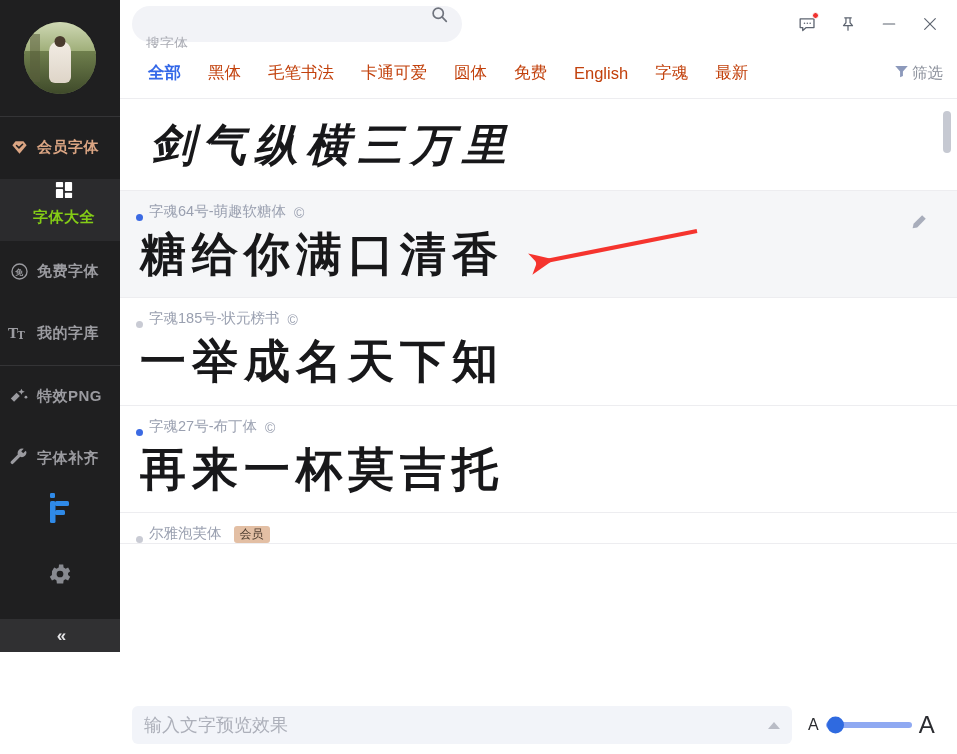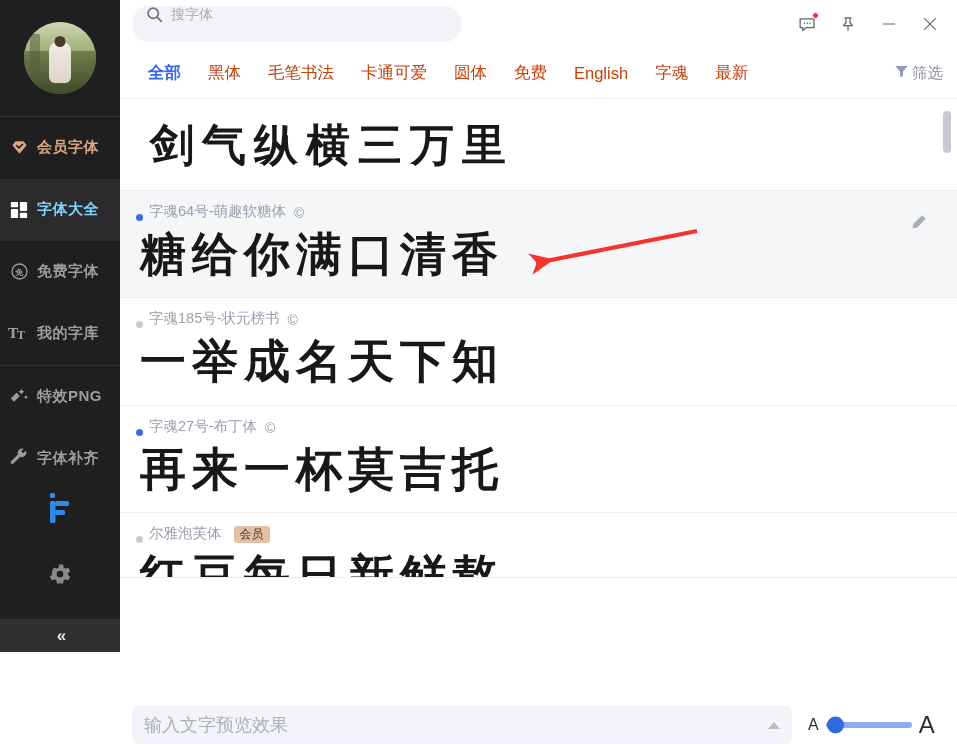--- a/index.html
+++ b/index.html
@@ -88,21 +88,22 @@
   }
   .nav-item .nlabel { white-space: nowrap; }
   .nav-item .nicon {
     width: 22px; height: 22px;
     display: flex; align-items: center; justify-content: center;
     flex: 0 0 22px;
   }
   .nav-item.vip { color: #dba583; }
   .nav-item.active {
     background: #2b2b2d;
-    color: #7dd3fc;
+    color: #84cc16;
+    flex-direction: column;
   }
 
   .spacer { flex: 1 1 auto; }
 
   .logo-f {
     margin-bottom: 34px;
     width: 38px; height: 40px;
     display:flex; align-items:center; justify-content:center;
   }
   .gear {
@@ -140,24 +141,25 @@
     align-items: center;
     padding: 0 14px 0 12px;
     background: #ffffff;
   }
   .search-box {
     width: 330px;
     height: 36px;
     background: #f2f3f7;
     border-radius: 18px;
     display: flex;
-    align-items: flex-start;
+    align-items: flex-end;
     padding: 0 14px;
     gap: 8px;
     cursor: text;
+    flex-direction: column;
   }
   .search-box input {
     border: none;
     outline: none;
     background: transparent;
     font-size: 14px;
     color: #33343a;
     width: 100%;
     font-family: "Liberation Sans", "DejaVu Sans", sans-serif;
   }
@@ -279,20 +281,21 @@
     letter-spacing: 6px;
     line-height: 1.18;
     padding: 6px 0 16px 4px;
     white-space: nowrap;
     font-weight: 800;
     font-family: "DejaVu Sans", "Liberation Sans", sans-serif;
   }
   .preview.brush {
     font-family: "DejaVu Serif", "Liberation Serif", serif;
     font-weight: 700;
+    font-style: italic;
     letter-spacing: 8px;
     padding: 0 0 0 14px;
     font-size: 44px;
   }
   .preview.round { letter-spacing: 6px; }
   .preview.clip { overflow: hidden; height: 34px; padding-bottom: 0; }
 
   .edit-icon {
     position: absolute;
     right: 28px;
@@ -596,21 +599,20 @@
         </div>
         <div class="preview">再来一杯莫吉托</div>
       </div>
 
       <div class="row">
         <div class="row-head">
           <span class="dot gray"></span>
           <span class="fname">尔雅泡芙体</span>
           <span class="vip-badge">会员</span>
         </div>
-        <div class="preview clip">红豆每日新鲜熬</div>
       </div>
 
       <div class="scrollbar-track">
         <div class="scrollbar-thumb"></div>
       </div>
     </div>
 
     <div class="bottombar">
       <div class="preview-input">
         <input type="text" placeholder="输入文字预览效果" style="">

